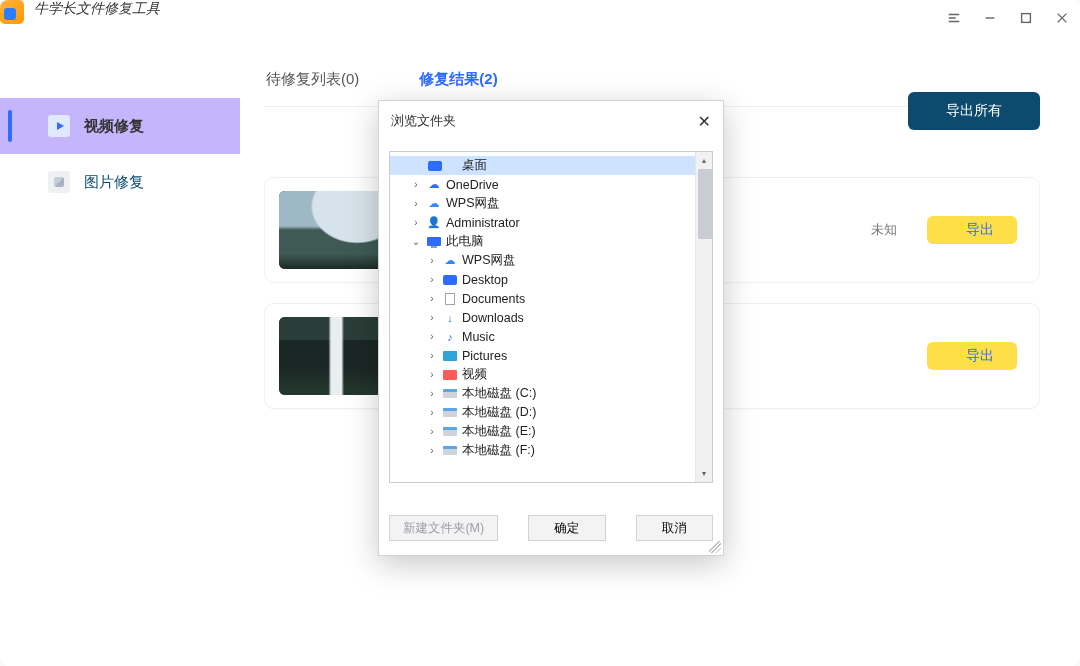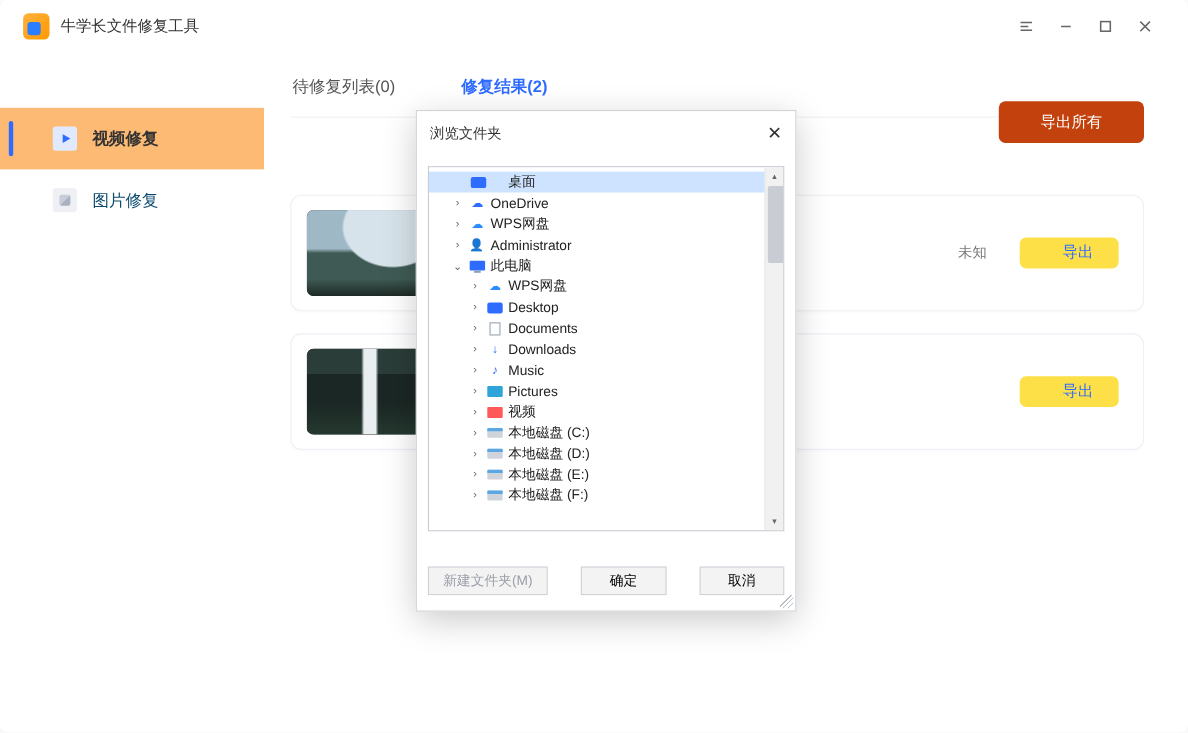--- a/index.html
+++ b/index.html
@@ -1,44 +1,44 @@
 <!DOCTYPE html>
 <html><head>
 <meta charset="utf-8">
 <style>
 * { box-sizing: border-box; margin: 0; padding: 0; font-family: "Microsoft YaHei", "Segoe UI", sans-serif; }
 body { width: 1080px; height: 666px; overflow: hidden; background: #fff; border-radius: 8px; box-shadow: 0 2px 20px rgba(0,0,0,.08); position: relative; }
 
 
-.titlebar { height: 48px; display: flex; align-items: center; padding: 0 21px; }
+.titlebar { height: 48px; display: flex; padding: 0 0; font-style: italic; }
 .app-icon { width: 24px; height: 24px; border-radius: 5px; background: linear-gradient(135deg,#ffb23e,#ff9800); display:flex;align-items:center;justify-content:center;color:#fff;font-size:14px;font-weight:bold;margin-right:10px;position:relative;}
 .app-icon::after{content:"";position:absolute;width:12px;height:12px;background:#2b7eff;border-radius:3px;left:4px;top:8px;}
 .app-title { font-size: 14px; color:#333; }
 .titlebar-spacer { flex:1; }
 .title-btn { width:36px; height:36px; display:flex; align-items:center; justify-content:center; color:#666; font-size:14px; cursor:pointer; border-radius:4px;}
 .title-btn svg{width:14px;height:14px;stroke:#666;stroke-width:1.6;fill:none;}
 
 
 .body-row { display:flex; height:calc(100% - 48px); }
 .sidebar { width:240px; padding-top:50px; }
 .side-item { height:56px; display:flex; align-items:center; padding-left:48px; font-size:15px; color:#0c4a6e; cursor:pointer; position:relative;}
-.side-item.active { background:#fdba74; font-weight:600; color:#333;}
+.side-item.active { background:#c4b5fd; font-weight:600; color:#333;}
 .side-item.active::before{content:"";position:absolute;left:8px;top:12px;bottom:12px;width:4px;background:#2e6bff;border-radius:4px;}
 .side-icon{width:22px;height:22px;margin-right:14px;border-radius:3px;display:flex;align-items:center;justify-content:center;}
 .side-icon.video{background:#e1e9ff;}
 .side-icon.video::after{content:"";border-left:7px solid #2e6bff;border-top:4px solid transparent;border-bottom:4px solid transparent;margin-left:2px;}
 .side-icon.image{background:#eef0f4;}
 .side-icon.image::after{content:"";width:10px;height:10px;background:linear-gradient(135deg,#c7cdd8 50%,#aab2c2 50%);border-radius:2px;}
 
 .main { flex:1; padding: 12px 40px 0 24px; position:relative; }
 .tabs { display:flex; gap:56px; border-bottom:1px solid #eef0f4; }
 .tab { padding:10px 2px 14px; font-size:15px; color:#555; cursor:pointer; border-bottom:3px solid transparent;}
 .tab.active{ color:#2e6bff; border-bottom-color:#2e6bff; font-weight:600;}
 
-.export-all{ position:absolute; right:40px; top:44px; width:132px; height:38px; background:#c2410c; color:#fff; border:none; border-radius:6px; font-size:14px; cursor:pointer;}
+.export-all{ position:absolute; right:40px; top:44px; width:132px; height:38px; background:#0c4a6e; color:#fff; border:none; border-radius:6px; font-size:14px; cursor:pointer;}
 
 .cards{ margin-top:70px; display:flex; flex-direction:column; gap:20px;}
 .card{ background:#fff; border:1px solid #edf0f5; border-radius:10px; height:106px; display:flex; align-items:center; padding:14px 22px 14px 14px; box-shadow:0 1px 2px rgba(0,0,0,.02);}
 .thumb{ width:130px; height:78px; border-radius:6px; background:#1a1f24; position:relative; overflow:hidden;}
 .thumb.mt::after{content:"";position:absolute;inset:0;background:
   radial-gradient(ellipse at 60% 20%,#d7e3ea 0 40%,transparent 42%),
   linear-gradient(180deg,#9fb8c6 0 45%,#3f5a54 50% 80%,#1e2a26 100%);}
 .thumb.wf::after{content:"";position:absolute;inset:0;background:
   linear-gradient(90deg,transparent 0 38%,#e9eef1 40% 48%,transparent 50%),
   linear-gradient(180deg,#2b3d38 0 30%,#1b2724 30% 65%,#25392f 100%);}

